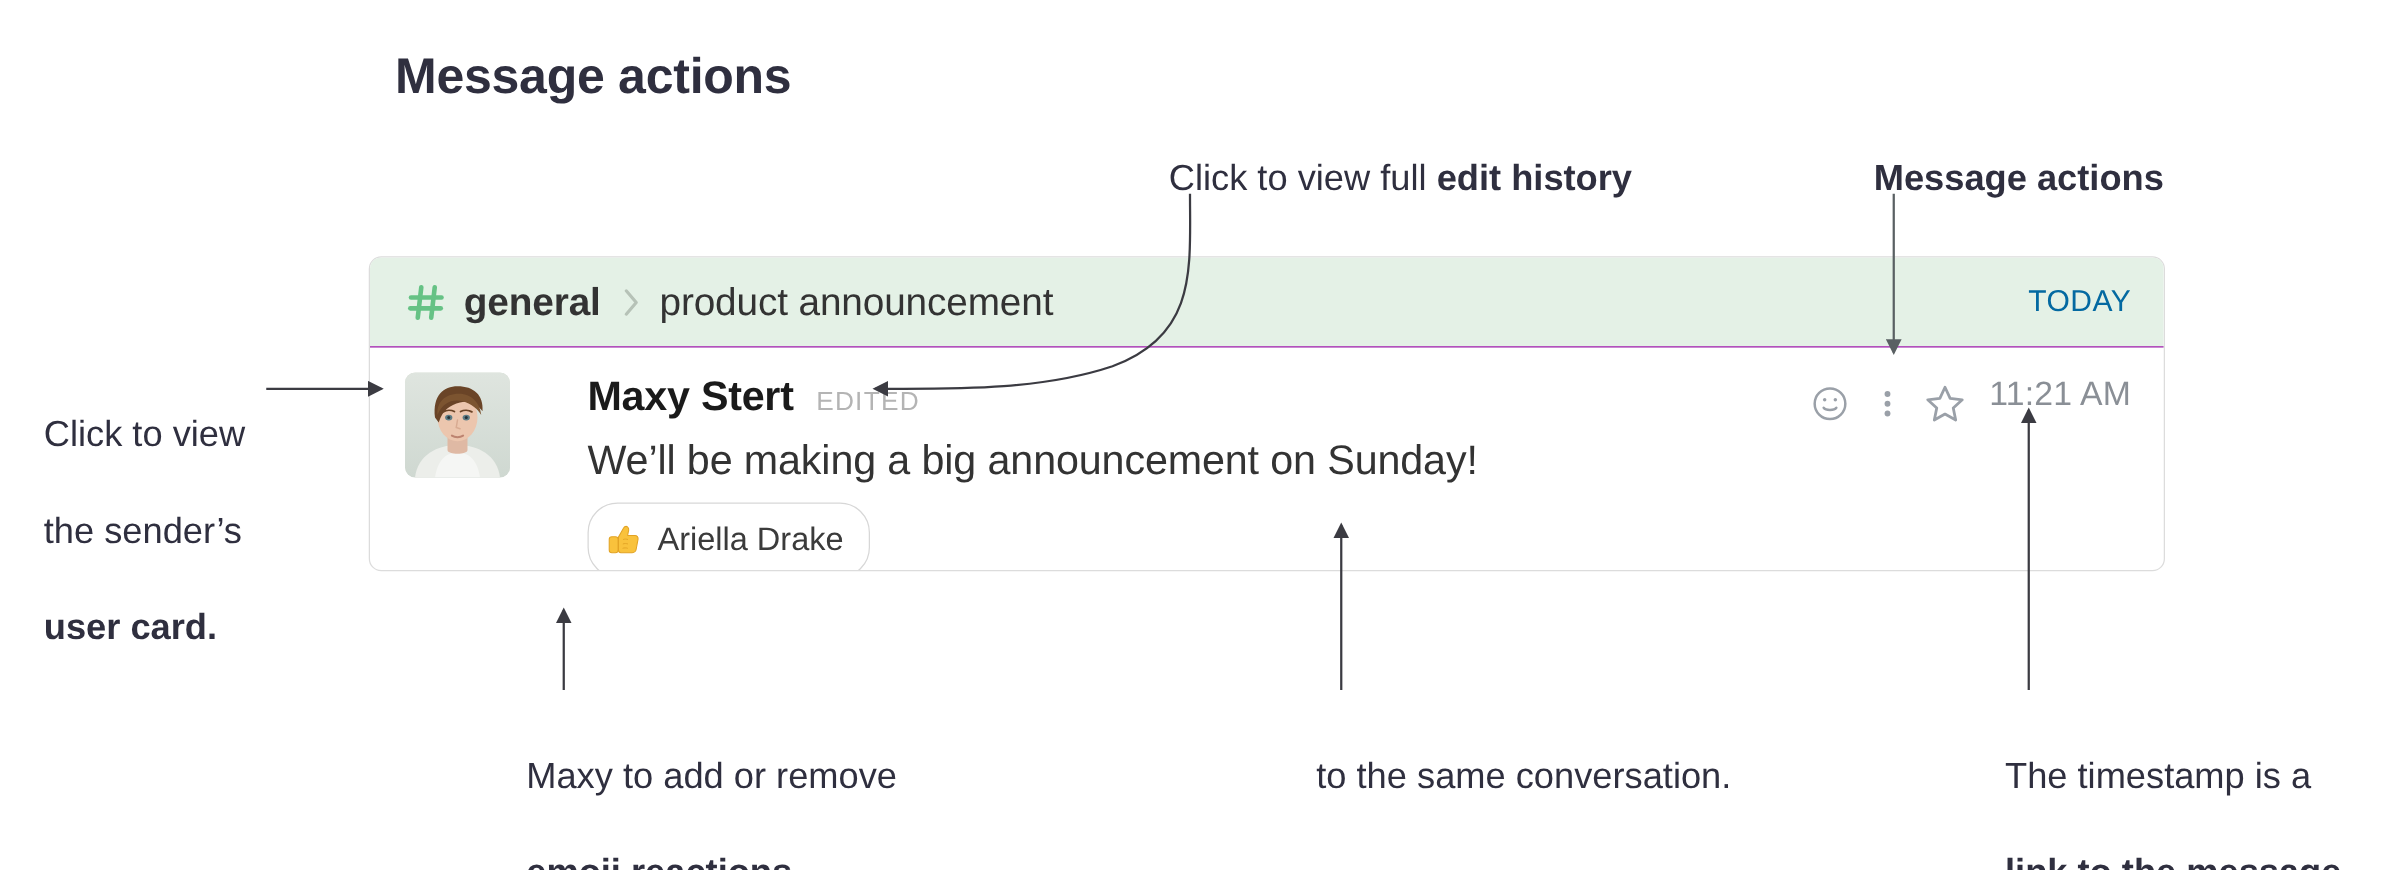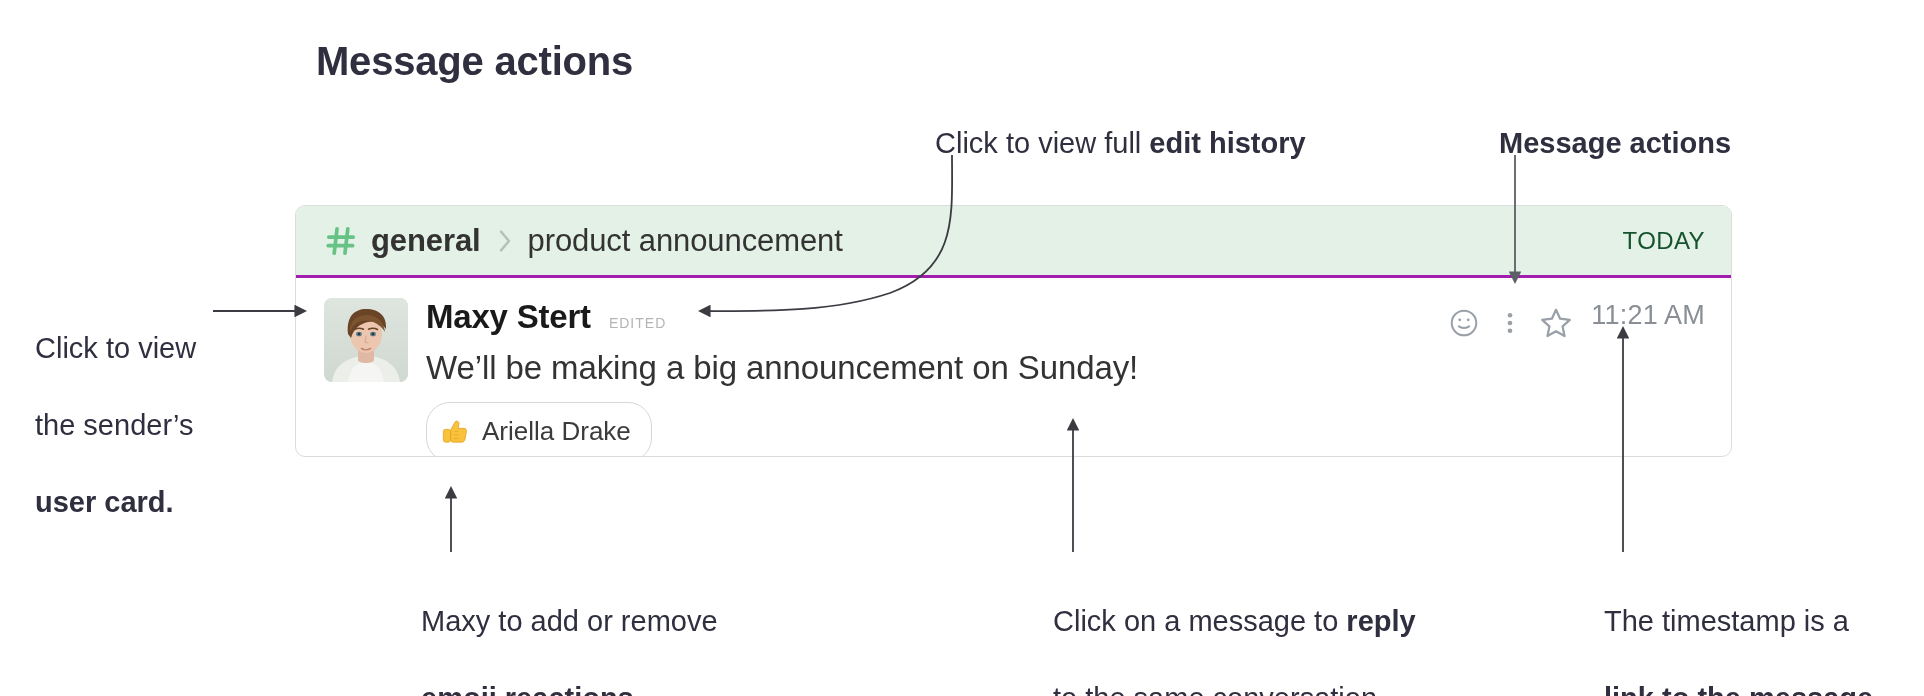--- a/index.html
+++ b/index.html
@@ -62,21 +62,21 @@
     border-radius: 10px;
     background: #ffffff;
     box-sizing: border-box;
     overflow: hidden;
   }
   .card-header {
     display: flex;
     align-items: center;
     height: 72px;
     background: #e4f1e6;
-    border-bottom: 3px solid #a21caf;
+    border-bottom: 1px solid #a21caf;
     padding: 0 26px 0 28px;
     box-sizing: border-box;
   }
   .hash-icon {
     flex: 0 0 auto;
     margin-right: 13px;
     display: flex;
     align-items: center;
   }
   .stream-name {
@@ -95,30 +95,31 @@
   }
   .topic-name {
     font-size: 31px;
     font-weight: 400;
     color: #333333;
     letter-spacing: -0.1px;
   }
   .header-spacer { flex: 1 1 auto; }
   .today-label {
     font-size: 24px;
-    color: #14532d;
+    color: #0369a1;
     letter-spacing: 0.4px;
   }
 
   
   .msg-row {
     position: relative;
     display: flex;
     padding: 20px 26px 0 28px;
     box-sizing: border-box;
+    gap: 44px;
   }
   .avatar {
     flex: 0 0 auto;
     width: 84px;
     height: 84px;
     border-radius: 8px;
     overflow: hidden;
     background: #d9dfd6;
     position: relative;
   }
@@ -135,21 +136,21 @@
     height: 42px;
   }
   .sender-name {
     font-size: 33px;
     font-weight: 700;
     color: #1a1a1a;
     letter-spacing: -0.2px;
   }
   .edited-tag {
     margin-left: 18px;
-    font-size: 14px;
+    font-size: 21px;
     color: #b4b4b4;
     letter-spacing: 1px;
   }
   .msg-text {
     margin-top: 8px;
     font-size: 33px;
     color: #333333;
     letter-spacing: -0.1px;
     line-height: 1.2;
   }
@@ -227,21 +228,20 @@
     <span class="ln"><b>Message actions</b></span>
     <span class="ln">menu.</span>
   </div>
 
   <div class="anno" style="left:421px; top:563px;">
     <span class="ln">Maxy to add or remove</span>
     <span class="ln"><b>emoji reactions</b><b>.</b></span>
   </div>
 
   <div class="anno" style="left:1053px; top:563px;">
-    <span class="ln"><span>Click on a message to </span><b>reply</b></span>
     <span class="ln">to the same conversation.</span>
   </div>
 
   <div class="anno" style="left:1604px; top:563px;">
     <span class="ln">The timestamp is a</span>
     <span class="ln"><b>link to the message</b></span>
     
   </div>
 
   <div class="card">

